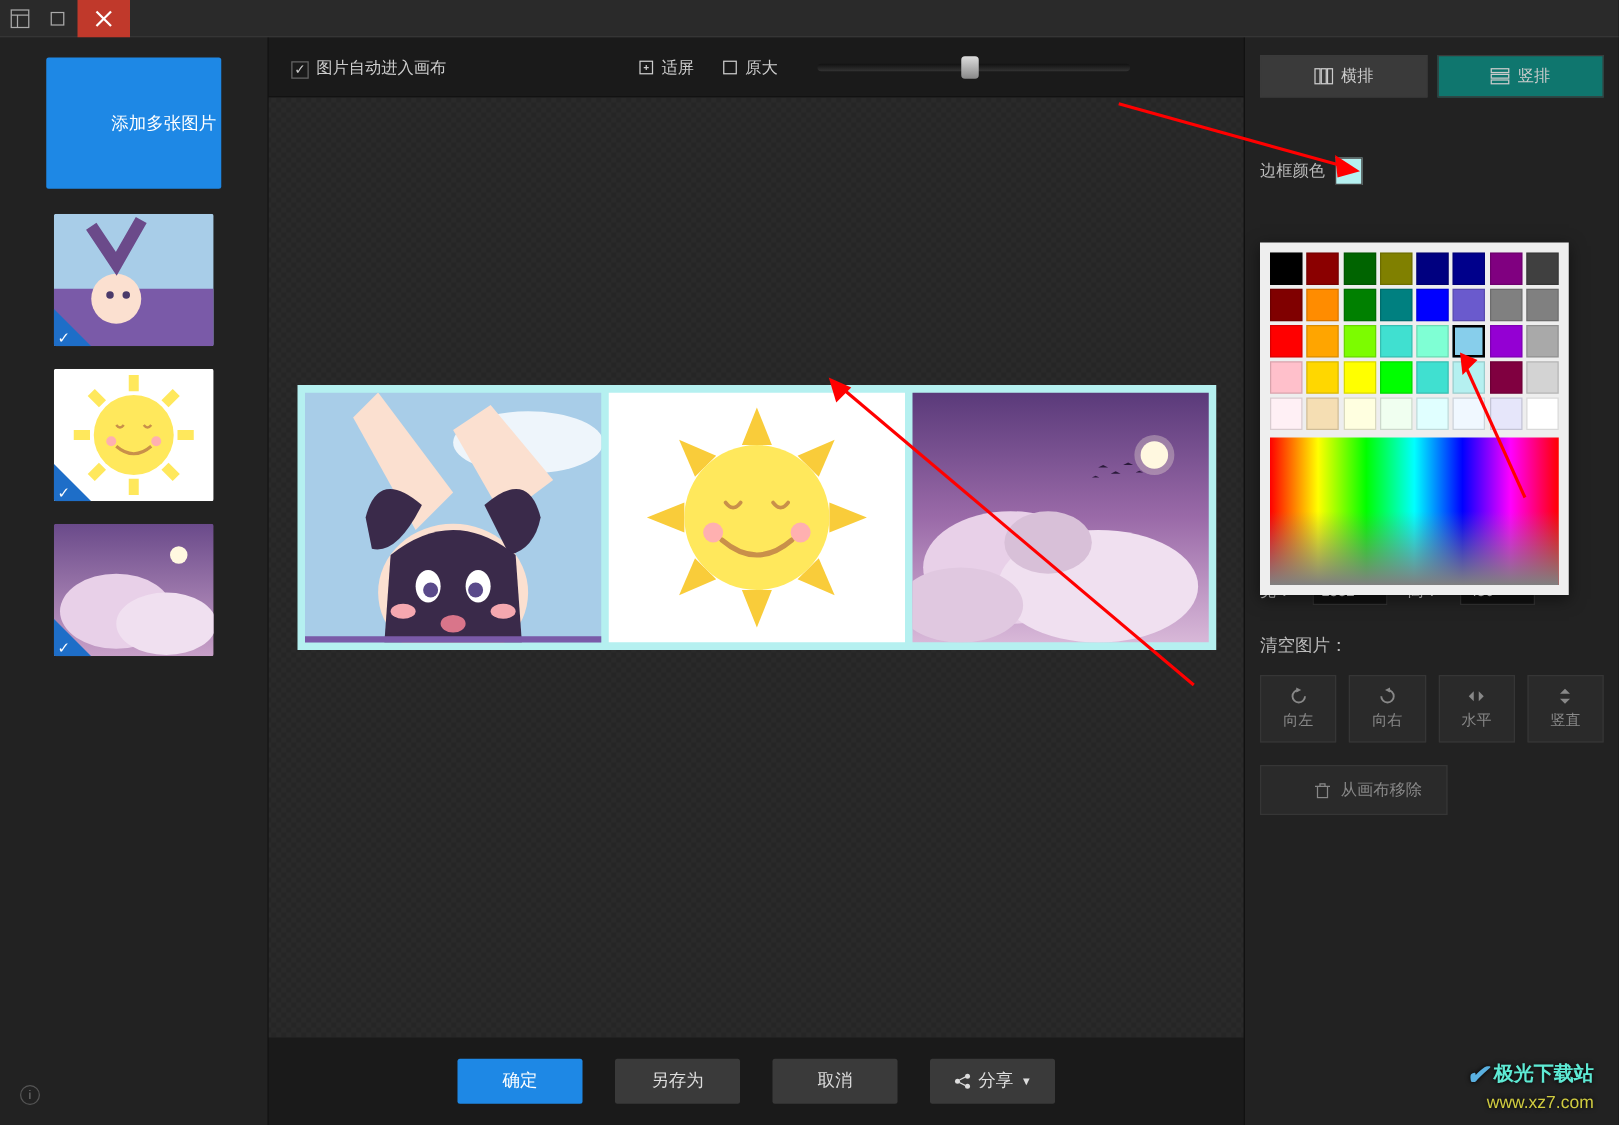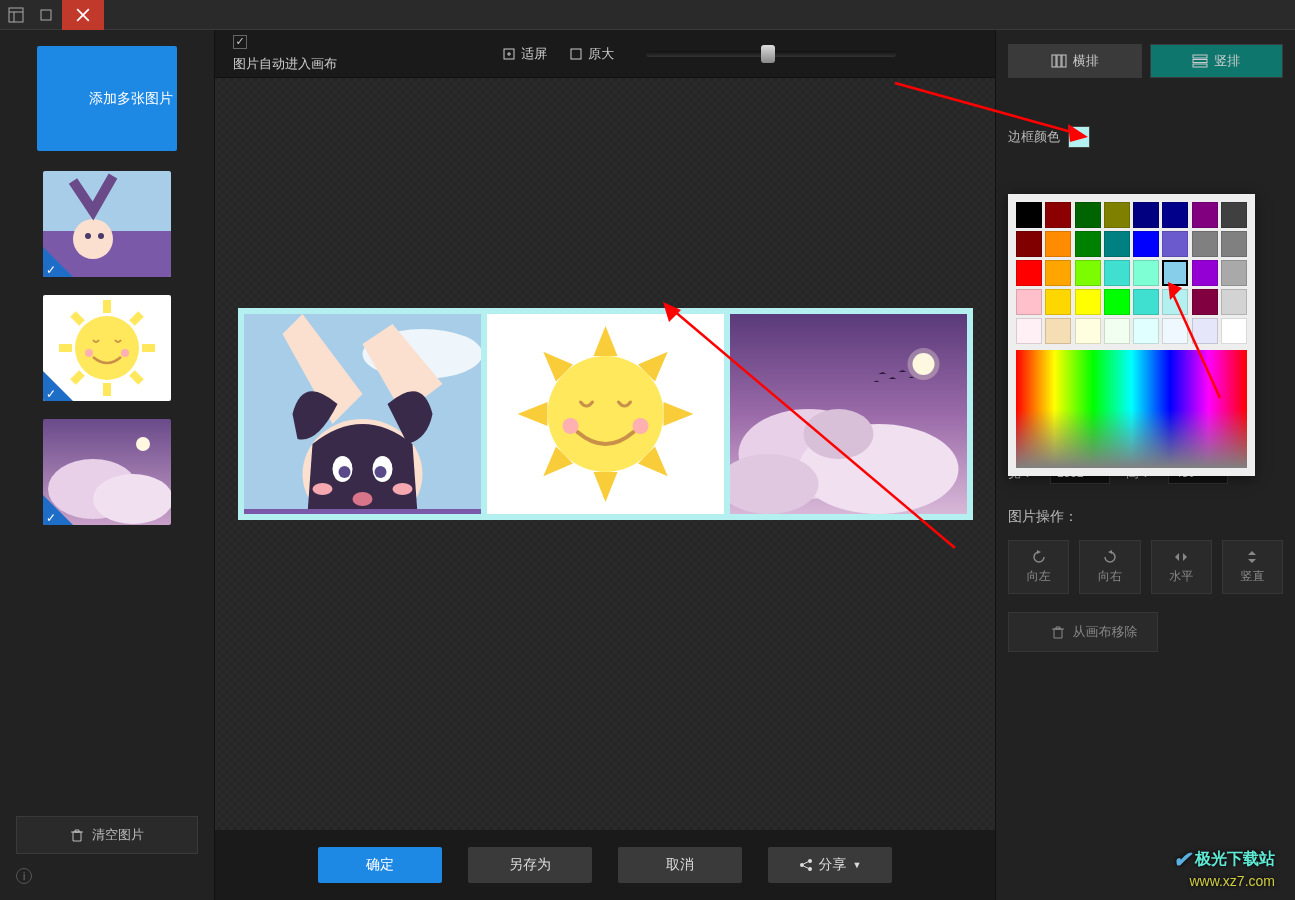--- a/index.html
+++ b/index.html
@@ -24,34 +24,34 @@
 .thumb { width: 128px; height: 106px; position: relative; cursor: pointer; border-radius: 2px; overflow: hidden; }
 .thumb-check { position: absolute; bottom: 0; left: 0; width: 0; height: 0; border-left: 30px solid #1e6ec8; border-top: 30px solid transparent; }
 .thumb-check::after { content: '✓'; position: absolute; left: -27px; top: -14px; color: #fff; font-size: 12px; }
 .clear-btn { background: #2a2a2a; border: 1px solid #3a3a3a; color: #bbb; height: 38px; display: flex; align-items: center; justify-content: center; gap: 8px; font-size: 13px; cursor: pointer; margin-top: auto; }
 .tip-row { display: flex; gap: 8px; color: #777; font-size: 12px; margin-top: 14px; line-height: 1.5; }
 .tip-icon { width: 16px; height: 16px; border-radius: 50%; border: 1px solid #555; display: flex; align-items: center; justify-content: center; font-size: 10px; flex-shrink: 0; }
 
 
 .center { flex: 1; display: flex; flex-direction: column; background: #1a1a1a; }
 .toolbar { height: 48px; display: flex; align-items: center; padding: 0 18px; gap: 22px; border-bottom: 1px solid #111; }
-.chk { display: flex; align-items: flex-start; gap: 6px; color: #ccc; font-size: 13px; cursor: pointer; flex-direction: column; }
+.chk { display: flex; align-items: flex-end; gap: 6px; color: #ccc; font-size: 13px; cursor: pointer; }
 .chk-box { width: 14px; height: 14px; border: 1px solid #666; display: flex; align-items: center; justify-content: center; }
 .chk-box.checked::after { content: '✓'; color: #ccc; font-size: 11px; }
 .tool-btn { color: #ccc; font-size: 13px; display: flex; align-items: center; gap: 5px; cursor: pointer; }
 .zoom-slider { width: 250px; height: 6px; background: linear-gradient(#111,#333); border-radius: 3px; position: relative; margin-left: 10px; }
 .zoom-thumb { position: absolute; width: 14px; height: 18px; background: linear-gradient(#ddd,#888); border-radius: 3px; top: -6px; left: 46%; cursor: pointer; }
 
 .canvas-area { flex: 1; position: relative; background: repeating-conic-gradient(#2a2a2a 0% 25%, #262626 0% 50%) 50% / 8px 8px; display: flex; align-items: center; justify-content: center; }
 .canvas-frame { width: 735px; height: 212px; background: #b5f0f0; padding: 6px; display: flex; gap: 6px; position: relative; top: -40px; }
 .canvas-img { flex: 1; }
 
 
 .bottom-bar { height: 70px; display: flex; align-items: center; justify-content: center; gap: 26px; }
-.btn { width: 124px; height: 36px; display: flex; align-items: center; justify-content: center; color: #ddd; font-size: 14px; cursor: pointer; border-radius: 2px; background: #3a3a3a; gap: 6px; }
+.btn { width: 100px; height: 36px; display: flex; align-items: center; justify-content: center; color: #ddd; font-size: 14px; cursor: pointer; border-radius: 2px; background: #3a3a3a; gap: 6px; }
 .btn.primary { background: #1e88e5; color: #fff; }
 
 
 .rightpanel { width: 300px; background: #222; border-left: 1px solid #111; padding: 14px 12px; position: relative; }
 .layout-tabs { display: flex; gap: 8px; }
 .ltab { flex: 1; height: 34px; background: #0f766e; border: 1px solid #3a3a3a; display: flex; align-items: center; justify-content: center; gap: 6px; color: #ccc; font-size: 13px; cursor: pointer; }
 .ltab.active { background: #3a3a3a; }
 
 .panel-row { display: flex; align-items: center; gap: 8px; color: #bbb; font-size: 13px; margin-top: 18px; }
 .color-swatch { width: 22px; height: 22px; background: #b5f0f0; border: 1px solid #444; cursor: pointer; }
@@ -147,26 +147,20 @@
                 <stop offset="1" stop-color="#c8a0c8"></stop>
               </linearGradient>
             </defs>
             <rect width="128" height="106" fill="url(#sky)"></rect>
             <ellipse cx="50" cy="70" rx="45" ry="30" fill="#e8d0e8"></ellipse>
             <ellipse cx="90" cy="80" rx="40" ry="25" fill="#f0e0f0"></ellipse>
             <circle cx="100" cy="25" r="7" fill="#fff8e0"></circle>
           </svg>
         <div class="thumb-check"></div>
       </div>
-    </div>
-    <div class="clear-btn">
-      <svg width="14" height="14" viewBox="0 0 14 14">
-          <path d="M3 4h8v9H3z M5 2h4v2H5z M1 4h12" fill="none" stroke="currentColor"></path>
-        </svg>
-      <span>清空图片</span>
     </div>
     <div class="tip-row">
       <span class="tip-icon">i</span>
     </div>
   </div>
 
   <div class="center">
     <div class="toolbar">
       <label class="chk">
           <span class="chk-box checked"></span>
@@ -355,21 +349,21 @@
 
     <div style="height:300px"></div>
 
     <div class="size-row">
       <span>宽：</span>
       <input class="size-input" value="1532" style="">
       <span>高：</span>
       <input class="size-input" value="430" style="">
     </div>
 
-    <div class="section-label">图片操作：</div>
+    <div class="section-label">清空图片：</div>
     <div class="op-row">
       <div class="op-btn">
           <svg viewBox="0 0 16 16">
             <path d="M8 3 A5 5 0 1 0 13 8" fill="none" stroke="currentColor" stroke-width="1.5"></path>
             <polygon points="6,1 10,3 6,5" fill="currentColor"></polygon>
           </svg>
           <span>向左</span>
         </div>
       <div class="op-btn">
           <svg viewBox="0 0 16 16">

